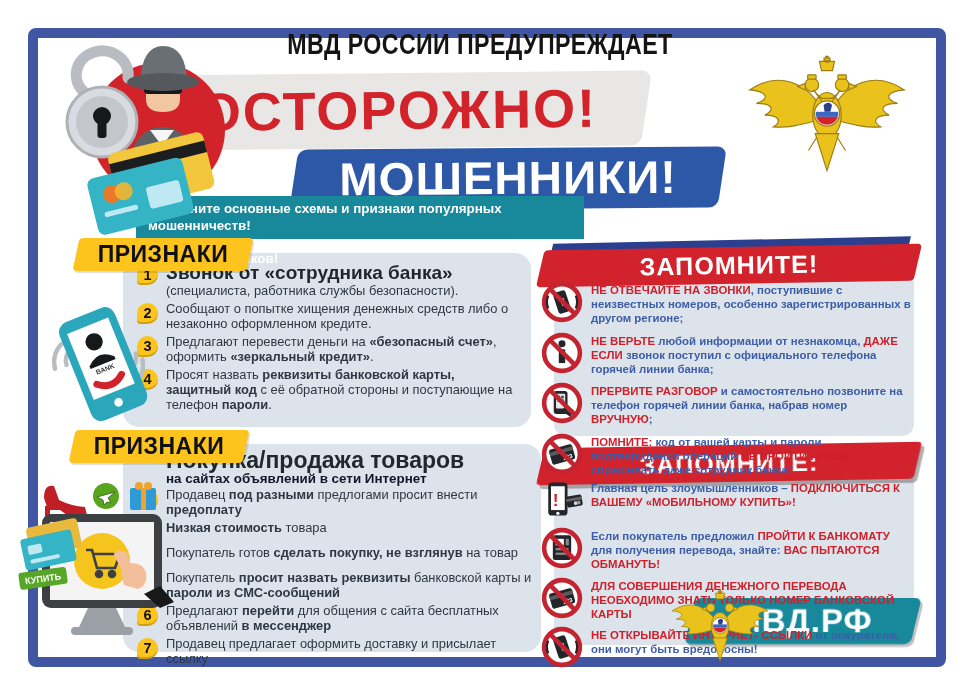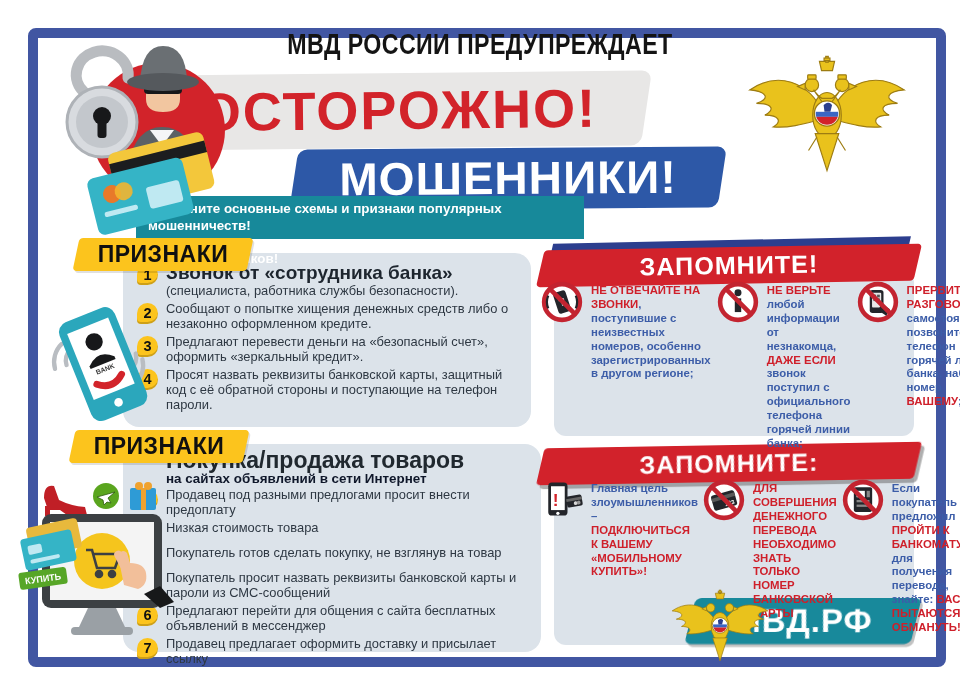--- a/index.html
+++ b/index.html
@@ -75,21 +75,21 @@
 
   .lrow { display:flex; gap:8px; margin-bottom:3px; align-items:flex-start; }
   .lnum {
     flex:none; width:21px; height:21px; margin-top:1px;
     background:#fcc41d; border-radius:50% 50% 50% 4px;
     color:#111; font-weight:800; font-size:14.5px;
     display:flex; align-items:center; justify-content:center;
     box-shadow:inset 0 -2px 0 rgba(0,0,0,0.18);
   }
   .lrow p { font-size:12.9px; line-height:1.16; color:#2e3843; }
-  .seg-b { font-weight:400; }
+  .seg-b { font-weight:700; }
   .seg-h {
     display:block; font-size:19px; font-weight:800; color:#1d252e;
     line-height:1.05; margin-bottom:1px;
   }
   .l2title { padding-left:29px; margin-bottom:2px; }
   .l2title .big { font-size:23px; font-weight:800; color:#20282f; line-height:1.0; }
   .l2title .sub { font-size:13.4px; font-weight:800; color:#0f172a; line-height:1.05; }
 
   
   .navyband {
@@ -103,21 +103,21 @@
   .rbanner.shadow { filter:drop-shadow(4px 4px 0 rgba(110,110,110,0.55)); }
   .rbanner .t {
     display:block; transform:skewX(14deg); color:#fff;
     font-size:25px; font-weight:800; letter-spacing:1px;
     text-align:center; line-height:37px;
   }
   .rbox { background:#dce3ea; border-radius:12px; z-index:2; }
   .rbox1 { left:554px; top:271px; width:360px; height:165px; }
   .rbox2 { left:554px; top:469px; width:360px; height:176px; }
 
-  .rrows { z-index:5; display:flex; flex-direction:row; }
+  .rrows { z-index:5; display:flex; flex-direction:column; }
   .rrow { display:flex; gap:7px; align-items:flex-start; }
   .rrow svg { flex:none; width:44px; height:44px; }
   .rrow p { font-size:11.4px; line-height:1.22; color:#3c5da8; font-weight:600; padding-top:4px; }
   .seg-r { color:#cf1f2a; font-weight:800; }
 
   .mvdrf {
     left:690px; top:598px; width:226px; height:46px;
     background:#18899b; transform:skewX(-14deg); border-radius:6px; z-index:4;
     filter:drop-shadow(3px 3px 0 rgba(120,120,120,0.45));
   }
@@ -245,21 +245,21 @@
       <circle cx="24" cy="24" r="19.5" fill="#fff" stroke="#c32430" stroke-width="5"></circle>
       <rect x="15" y="11" width="15" height="25" rx="3" fill="#23252a"></rect>
       <rect x="17.5" y="14" width="10" height="16" rx="1" fill="#e8e8e8"></rect>
       <rect x="19" y="16" width="3" height="3" fill="#555"></rect>
         <rect x="23" y="16" width="3" height="3" fill="#555"></rect>
       <rect x="19" y="20" width="3" height="3" fill="#555"></rect>
         <rect x="23" y="20" width="3" height="3" fill="#555"></rect>
       <path d="M28,26 l9,6 l-4,7 l-9,-6 z" fill="#23252a"></path>
       <line x1="11" y1="10" x2="38" y2="37" stroke="#c32430" stroke-width="5" stroke-linecap="round"></line>
     </svg>
-    <p><span class="seg-r">ПРЕРВИТЕ РАЗГОВОР</span><span class="seg-n"> и самостоятельно позвоните на телефон горячей линии банка, набрав номер </span><span class="seg-r">ВАШЕМУ</span><span class="seg-n">;</span></p>
+    <p><span class="seg-r">ПРЕРВИТЕ РАЗГОВОР</span><span class="seg-n"> и самостоятельно позвоните на телефон горячей линии банка, набрав номер </span><span class="seg-r">ВРУЧНУЮ</span><span class="seg-n">;</span></p>
   </div>
   <div class="rrow">
     <svg viewBox="0 0 48 48">
       <circle cx="24" cy="24" r="19.5" fill="#fff" stroke="#c32430" stroke-width="5"></circle>
       <g transform="rotate(-16 24 24)">
         <rect x="11" y="16" width="26" height="17" rx="2.5" fill="#23252a"></rect>
         <rect x="11" y="19" width="26" height="4" fill="#5a5a5a"></rect>
         <text x="29" y="31" font-size="6.5" fill="#fff" font-weight="bold" text-anchor="middle">123</text>
       </g>
       <line x1="11" y1="10" x2="38" y2="37" stroke="#c32430" stroke-width="5" stroke-linecap="round"></line>
@@ -285,40 +285,40 @@
         <rect x="29" y="21.5" width="17" height="3" fill="#666"></rect>
         <circle cx="38.5" cy="27.5" r="2.1" fill="#d8d8d8"></circle>
         <circle cx="41.8" cy="27.5" r="2.1" fill="#9a9a9a"></circle>
       </g>
     </svg>
     <p><span class="seg-n">Главная цель злоумышленников – </span><span class="seg-r">ПОДКЛЮЧИТЬСЯ К ВАШЕМУ «МОБИЛЬНОМУ КУПИТЬ»!</span></p>
   </div>
   <div class="rrow">
     <svg viewBox="0 0 48 48">
       <circle cx="24" cy="24" r="19.5" fill="#fff" stroke="#c32430" stroke-width="5"></circle>
+      <rect x="14" y="10" width="20" height="27" rx="2" fill="#23252a"></rect>
+      <rect x="17" y="14" width="9" height="7" fill="#fff"></rect>
+      <rect x="28" y="14" width="3.5" height="7" fill="#888"></rect>
+      <rect x="17" y="24" width="14" height="2.5" fill="#888"></rect>
+      <rect x="17" y="29" width="14" height="2.5" fill="#888"></rect>
+      <line x1="11" y1="10" x2="38" y2="37" stroke="#c32430" stroke-width="5" stroke-linecap="round"></line>
+    </svg>
+    <p><span class="seg-n">Если покупатель предложил </span><span class="seg-r">ПРОЙТИ К БАНКОМАТУ</span><span class="seg-n"> для получения перевода, знайте: </span><span class="seg-r">ВАС ПЫТАЮТСЯ ОБМАНУТЬ!</span></p>
+  </div>
+  <div class="rrow">
+    <svg viewBox="0 0 48 48">
+      <circle cx="24" cy="24" r="19.5" fill="#fff" stroke="#c32430" stroke-width="5"></circle>
       <g transform="rotate(-16 24 24)">
         <rect x="11" y="16" width="26" height="17" rx="2.5" fill="#23252a"></rect>
         <rect x="11" y="19" width="26" height="4" fill="#5a5a5a"></rect>
         <text x="29" y="31" font-size="6.5" fill="#fff" font-weight="bold" text-anchor="middle">123</text>
       </g>
       <line x1="11" y1="10" x2="38" y2="37" stroke="#c32430" stroke-width="5" stroke-linecap="round"></line>
     </svg>
     <p><span class="seg-r">ДЛЯ СОВЕРШЕНИЯ ДЕНЕЖНОГО ПЕРЕВОДА НЕОБХОДИМО ЗНАТЬ ТОЛЬКО НОМЕР БАНКОВСКОЙ КАРТЫ</span></p>
-  </div>
-  <div class="rrow">
-    <svg viewBox="0 0 48 48">
-      <circle cx="24" cy="24" r="19.5" fill="#fff" stroke="#c32430" stroke-width="5"></circle>
-      <rect x="14" y="10" width="20" height="27" rx="2" fill="#23252a"></rect>
-      <rect x="17" y="14" width="9" height="7" fill="#fff"></rect>
-      <rect x="28" y="14" width="3.5" height="7" fill="#888"></rect>
-      <rect x="17" y="24" width="14" height="2.5" fill="#888"></rect>
-      <rect x="17" y="29" width="14" height="2.5" fill="#888"></rect>
-      <line x1="11" y1="10" x2="38" y2="37" stroke="#c32430" stroke-width="5" stroke-linecap="round"></line>
-    </svg>
-    <p><span class="seg-n">Если покупатель предложил </span><span class="seg-r">ПРОЙТИ К БАНКОМАТУ</span><span class="seg-n"> для получения перевода, знайте: </span><span class="seg-r">ВАС ПЫТАЮТСЯ ОБМАНУТЬ!</span></p>
   </div>
   <div class="rrow">
     <svg viewBox="0 0 48 48">
       <circle cx="24" cy="24" r="19.5" fill="#fff" stroke="#c32430" stroke-width="5"></circle>
       <path d="M9,17 q-3,7 0,14" stroke="#23252a" fill="none" stroke-width="2.4"></path>
       <path d="M39,17 q3,7 0,14" stroke="#23252a" fill="none" stroke-width="2.4"></path>
       <g transform="rotate(-18 24 24)">
         <rect x="17" y="12" width="14" height="24" rx="3" fill="#23252a"></rect>
         <text x="24" y="28" font-size="12" font-weight="bold" fill="#fff" text-anchor="middle">?</text>
       </g>

